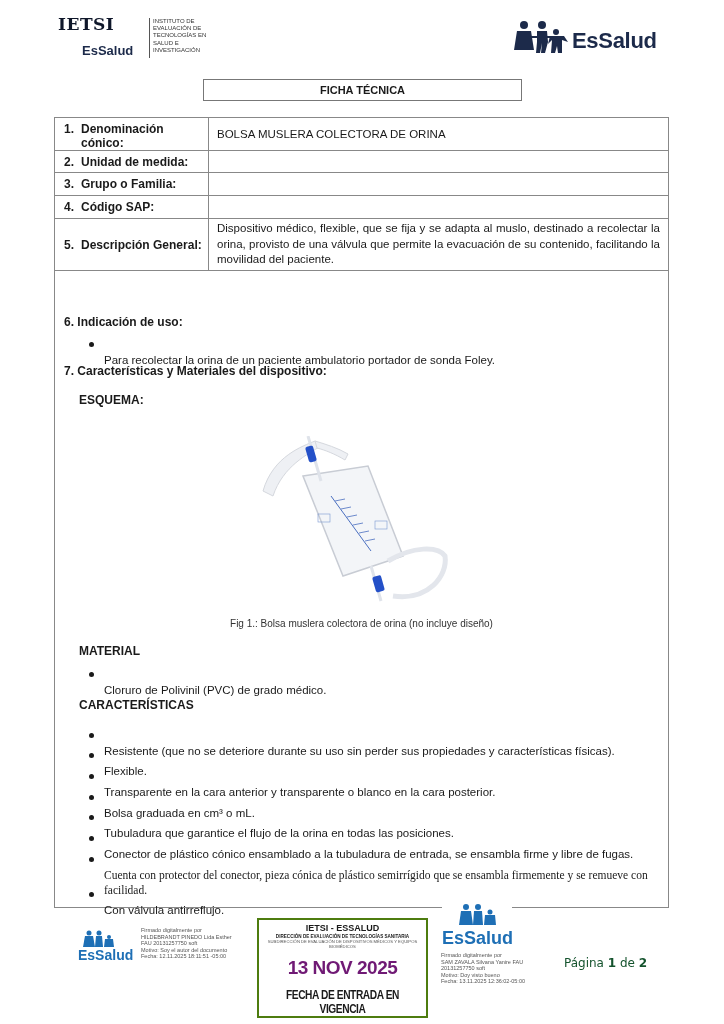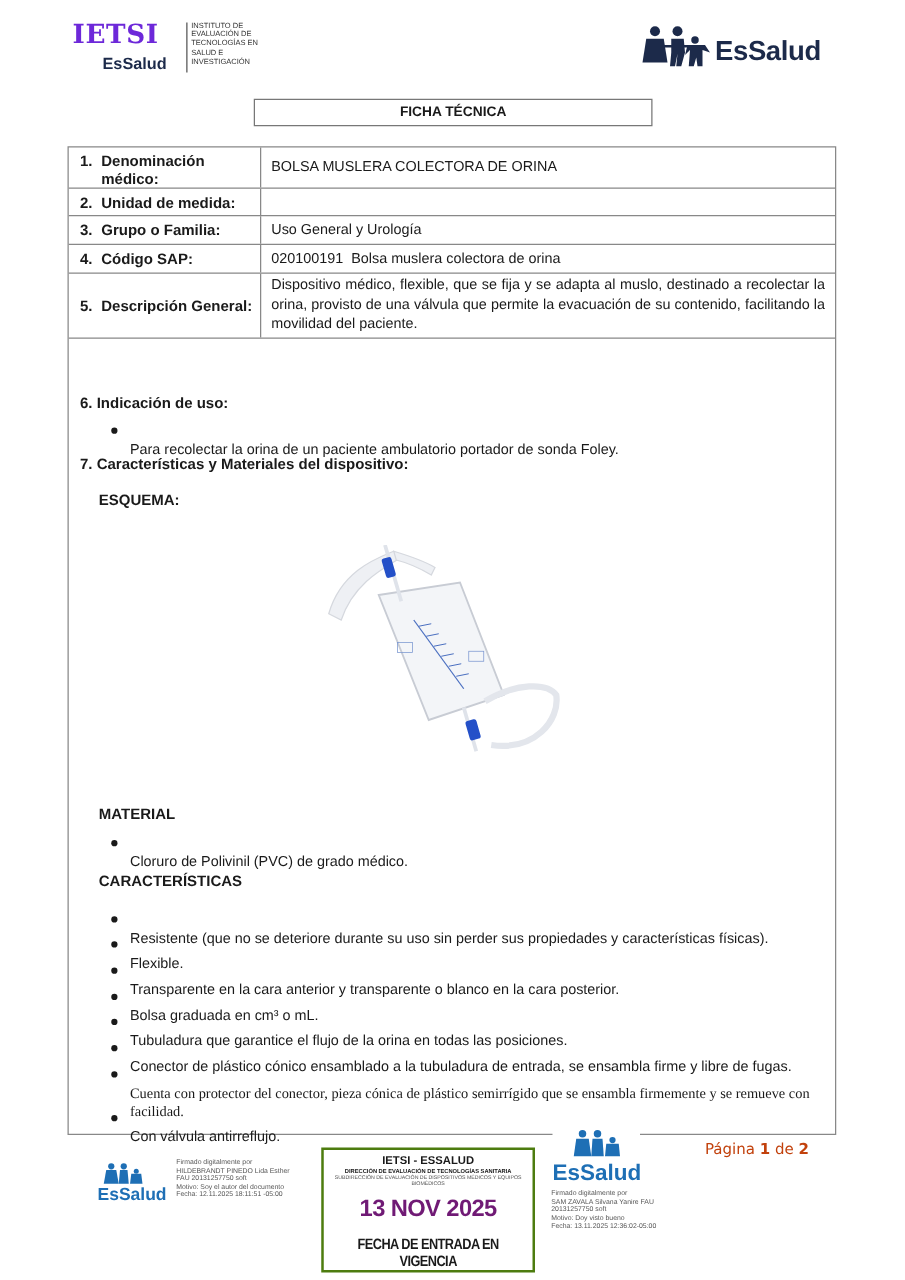--- a/index.html
+++ b/index.html
@@ -4,21 +4,21 @@
   <style>
     * { box-sizing: border-box; margin: 0; padding: 0; }
     body {
       width: 724px; height: 1024px; background: #ffffff; position: relative;
       font-family: "Liberation Sans", sans-serif; color: #1a1a1a; overflow: hidden;
     }
     .abs { position: absolute; }
 
     
     #ietsi-logo { left: 58px; top: 16px; width: 150px; height: 44px; }
-    #ietsi-logo .big { position: absolute; left: 0; top: -2px; font-family: "DejaVu Serif", serif; font-weight: bold; font-size: 21px; color: #6d28d9; letter-spacing: 0.5px; }
+    #ietsi-logo .big { position: absolute; left: 0; top: -2px; font-family: "DejaVu Serif", serif; font-weight: bold; font-size: 17px; color: #0f172a; letter-spacing: 0.5px; }
     #ietsi-logo .small { position: absolute; left: 24px; top: 27px; font-weight: bold; font-size: 13px; color: #1c2a4a; }
     #ietsi-logo .sep { position: absolute; left: 91px; top: 2px; width: 1px; height: 40px; background: #555; }
     #ietsi-logo .desc { position: absolute; left: 95px; top: 2px; font-size: 6px; line-height: 7.2px; color: #333; width: 60px; }
 
     #essalud-logo { left: 512px; top: 20px; width: 160px; height: 40px; }
     #essalud-logo svg { position: absolute; left: 0; top: 0; }
     #essalud-logo .txt { position: absolute; left: 60px; top: 8px; font-weight: bold; font-size: 22px; color: #1c2a4a; letter-spacing: -0.3px; }
 
     
     #title-box { left: 203px; top: 79px; width: 319px; height: 22px; border: 1px solid #777; text-align: center; font-weight: bold; font-size: 11px; line-height: 20px; }
@@ -43,21 +43,21 @@
     #footer-logo-left .txt { position: absolute; left: 0; top: 17px; font-weight: bold; font-size: 14px; color: #1e6fb5; }
     .sig { position: absolute; font-size: 5.5px; line-height: 6.5px; color: #555; }
     #stamp { left: 257px; top: 918px; width: 171px; height: 100px; border: 2px solid #4d7c0f; text-align: center; }
     #stamp .s1 { font-weight: bold; font-size: 9px; margin-top: 3px; }
     #stamp .s2 { font-weight: bold; font-size: 4.6px; margin-top: 1px; }
     #stamp .s3 { font-size: 4.2px; color: #555; }
     #stamp .date { font-weight: bold; font-size: 19px; color: #701a75; margin-top: 8px; letter-spacing: -0.5px; }
     #stamp .fecha { font-weight: bold; font-size: 12px; margin-top: 9px; letter-spacing: -0.5px; transform: scaleX(0.85); }
     #footer-logo-right { left: 442px; top: 904px; width: 70px; height: 48px; background: #fff; }
     #footer-logo-right .txt { position: absolute; left: 0; top: 24px; font-weight: bold; font-size: 18px; color: #1e6fb5; }
-    #page-num { left: 564px; top: 912px; font-family: "DejaVu Sans", sans-serif; font-size: 12px; color: #c2410c; }
+    #page-num { left: 564px; top: 956px; font-family: "DejaVu Sans", sans-serif; font-size: 12px; color: #14532d; }
     #page-num b { font-weight: bold; }
   </style>
 </head>
 <body>
 
 <div id="ietsi-logo" class="abs">
   <span class="big">IETSI</span>
   <span class="small">EsSalud</span>
   <span class="sep"></span>
   <span class="desc">INSTITUTO DE EVALUACIÓN DE TECNOLOGÍAS EN SALUD E INVESTIGACIÓN</span>
@@ -81,48 +81,46 @@
 <div id="title-box" class="abs">FICHA TÉCNICA</div>
 
 <div id="main-frame" class="abs">
 
   <div class="row" style="top:0;height:33px;">
     <div class="lbl lbl-two">
       <div class="wrap">
         <span class="num">1.</span>
         <span>
           <span style="display:block">Denominación</span>
-          <span style="display:block">médico:</span>
+          <span style="display:block">cónico:</span>
         </span>
       </div>
     </div>
     <div class="val bold">BOLSA MUSLERA COLECTORA DE ORINA</div>
   </div>
 
   <div class="row" style="top:33px;height:22px;">
     <div class="lbl">
       <span class="num">2.</span>
       <span>Unidad de medida:</span>
     </div>
   </div>
 
   <div class="row" style="top:55px;height:23px;">
     <div class="lbl">
       <span class="num">3.</span>
       <span>Grupo o Familia:</span>
     </div>
-    <div class="val">Uso General y Urología</div>
   </div>
 
   <div class="row" style="top:78px;height:23px;">
     <div class="lbl">
       <span class="num">4.</span>
       <span>Código SAP:</span>
     </div>
-    <div class="val" style="white-space:pre">020100191  Bolsa muslera colectora de orina</div>
   </div>
 
   <div class="row" style="top:101px;height:52px;">
     <div class="lbl">
       <span class="num">5.</span>
       <span>Descripción General:</span>
     </div>
     <div class="val desc-val">Dispositivo médico, flexible, que se fija y se adapta al muslo, destinado a recolectar la orina, provisto de una válvula que permite la evacuación de su contenido, facilitando la movilidad del paciente.</div>
   </div>
 
@@ -161,20 +159,21 @@
     </g>
     <g>
       <line x1="118" y1="130" x2="128" y2="165" stroke="#dfe3ea" stroke-width="3"></line>
       <rect x="121" y="140" width="9" height="16" rx="2" fill="#2450c8" transform="rotate(-16 125 148)"></rect>
     </g>
     <g>
       <path d="M135 125 C 160 110, 185 110, 192 120 C 195 140, 175 165, 140 160" fill="none" stroke="#e3e6ec" stroke-width="5"></path>
     </g>
   </svg>
 
+  <div class="body-text" style="top:500px;left:0;width:100%;text-align:center;font-size:10px;color:#333;">Fig 1.: Bolsa muslera colectora de orina (no incluye diseño)</div>
 
   <div class="section-title" style="top:526px;left:24px;">MATERIAL</div>
   <div class="bullet" style="top:549px;">
     <span class="dot"></span>
     <span class="t">Cloruro de Polivinil (PVC) de grado médico.</span>
   </div>
 
   <div class="section-title" style="top:580px;left:24px;">CARACTERÍSTICAS</div>
 
   <div class="bullet" style="top:610px;">

